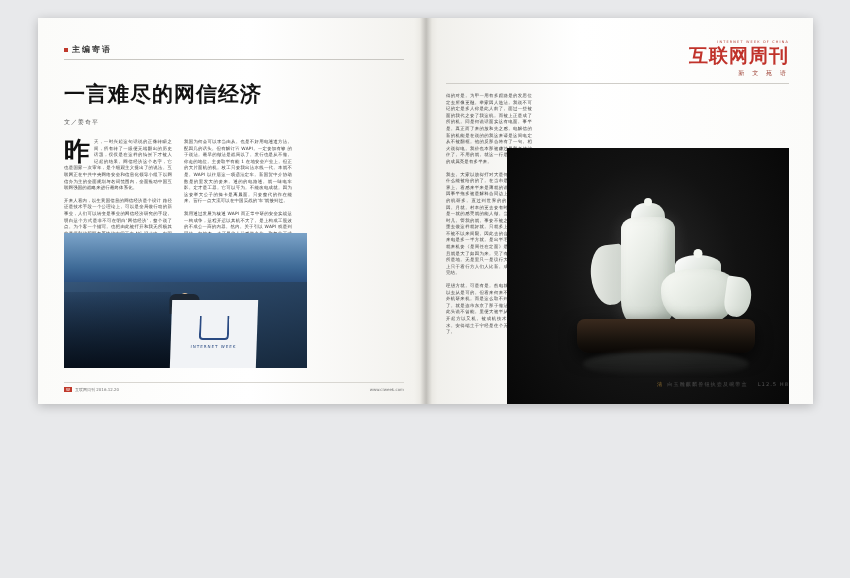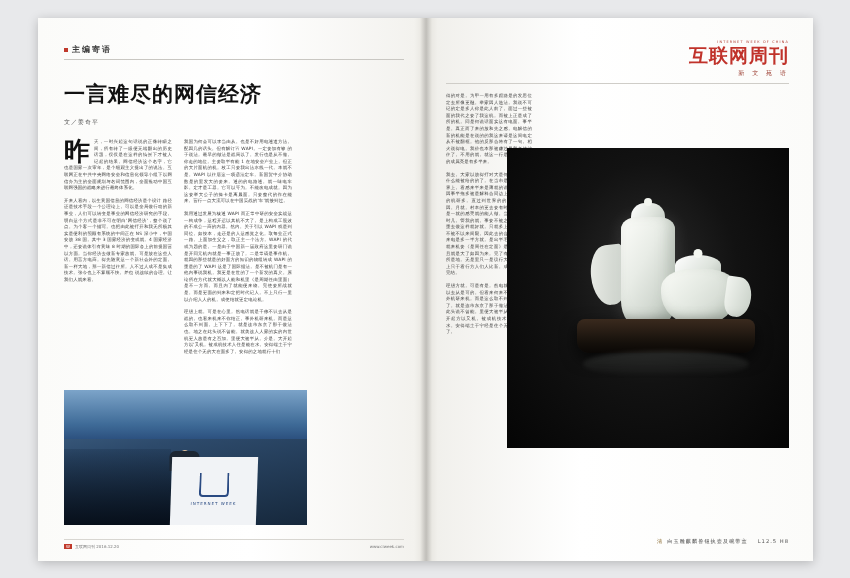--- a/index.html
+++ b/index.html
@@ -13,21 +13,21 @@
     overflow: hidden;
     font-family: "DejaVu Sans", "Liberation Sans", sans-serif;
   }
 
   
   #spread {
     position: absolute;
     left: 38px;
     top: 18px;
     width: 775px;
-    height: 543px;
+    height: 386px;
     background: #fdfdfb;
     box-shadow: 0 2px 10px rgba(0,0,0,0.22);
     display: flex;
   }
   .page {
     position: relative;
     height: 100%;
     box-sizing: border-box;
     overflow: hidden;
   }

